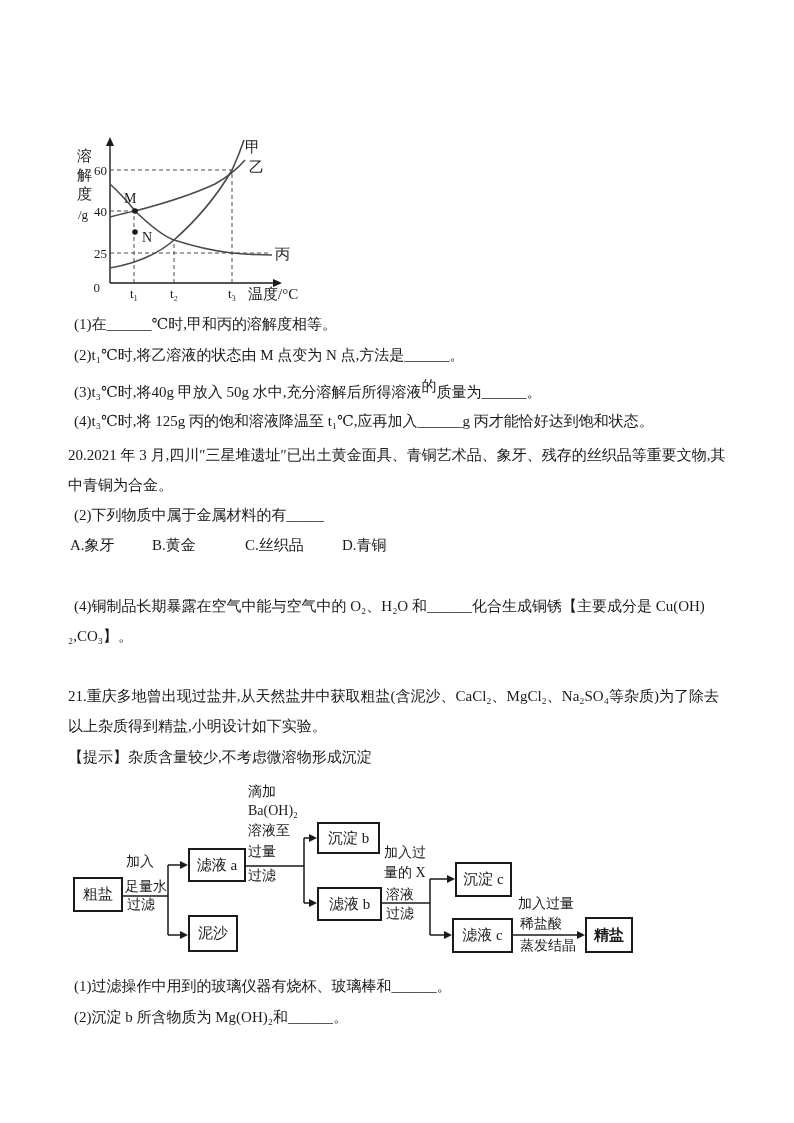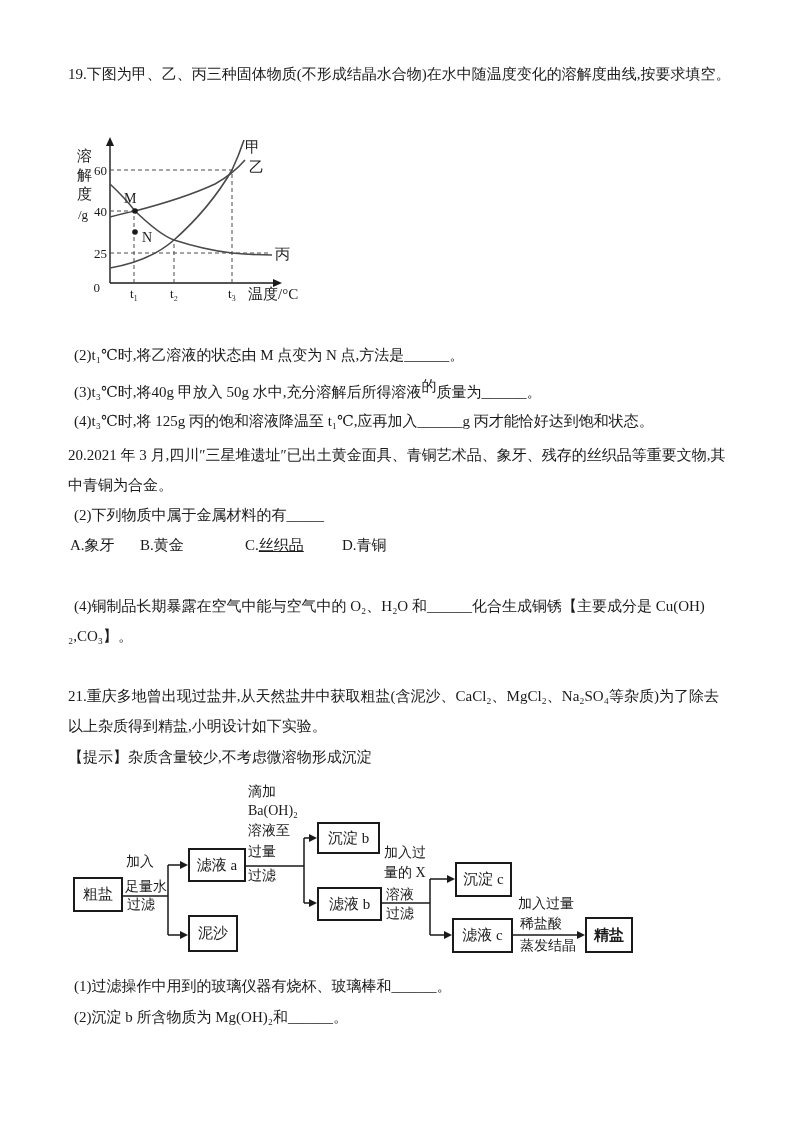--- a/index.html
+++ b/index.html
@@ -1,40 +1,39 @@
 <!DOCTYPE html>
 <html><head>
 <meta charset="utf-8">
 <style>
   html,body{margin:0;padding:0;background:#ffffff;}
   .page{position:relative;width:794px;height:1123px;background:#ffffff;
         font-family:"Liberation Serif","DejaVu Serif",serif;color:#1a1a1a;overflow:hidden;}
   .ln{position:absolute;white-space:nowrap;font-size:15px;line-height:17px;}
   .raise{position:relative;top:-6px;}
-  .ul{text-decoration:underline;}
+  .ul{}
   svg{position:absolute;}
   svg text{fill:#1a1a1a;font-family:"Liberation Serif","DejaVu Serif",serif;}
   .axis{stroke:#1a1a1a;stroke-width:1.4;fill:none;}
   .dash{stroke:#4a4a4a;stroke-width:1;stroke-dasharray:4 3;fill:none;}
   .curve{stroke:#4a4a4a;stroke-width:1.6;fill:none;}
   .gtxt{font-size:15px;}
   .gtick{font-size:13px;}
   .gpt{font-size:14px;}
   .fl{stroke:#1a1a1a;stroke-width:1.5;fill:none;}
   .ah{fill:#1a1a1a;stroke:none;}
   .fbox{position:absolute;border:2px solid #1a1a1a;background:#fff;display:flex;
         align-items:center;justify-content:center;font-size:15px;white-space:nowrap;}
   .flbl{position:absolute;white-space:nowrap;font-size:14px;line-height:15px;}
 </style>
 </head>
 <body>
 
 <div class="page">
 
-  <div class="ln" style="left:68px;top:66px">19.下图为甲、乙、丙三种固体物质(不形成结晶水合物)在水中随温度变化的溶解度曲线,按要求填空。</div>
 
   <svg style="left:65px;top:132px" width="240" height="175" viewBox="0 0 240 175">
 
     <line class="axis" x1="45" y1="151" x2="208" y2="151"></line>
     <path class="ah" d="M208,147 L217,151 L208,155 Z"></path>
     <line class="axis" x1="45" y1="151" x2="45" y2="13"></line>
     <path class="ah" d="M41,14 L45,5 L49,14 Z"></path>
 
     <line class="dash" x1="45" y1="38" x2="167" y2="38"></line>
     <line class="dash" x1="45" y1="79" x2="69" y2="79"></line>
@@ -64,29 +63,30 @@
     <text class="gtick" x="167" y="166" text-anchor="middle">t₃</text>
     <text class="gtxt" x="183" y="167">温度/°C</text>
 
     <text class="gtxt" x="180" y="20">甲</text>
     <text class="gtxt" x="184" y="40">乙</text>
     <text class="gtxt" x="210" y="127">丙</text>
     <text class="gpt" x="59" y="71">M</text>
     <text class="gpt" x="77" y="110">N</text>
   </svg>
 
+  <div class="ln" style="left:74px;top:316px">(1)在______℃时,甲和丙的溶解度相等。</div>
   <div class="ln" style="left:74px;top:347px">(2)t₁℃时,将乙溶液的状态由 M 点变为 N 点,方法是______。</div>
   <div class="ln" style="left:74px;top:384px"><span>(3)t₃℃时,将40g 甲放入 50g 水中,充分溶解后所得溶液</span><span class="raise">的</span><span>质量为______。</span></div>
   <div class="ln" style="left:74px;top:413px">(4)t₃℃时,将 125g 丙的饱和溶液降温至 t₁℃,应再加入______g 丙才能恰好达到饱和状态。</div>
 
   <div class="ln" style="left:68px;top:447px">20.2021 年 3 月,四川″三星堆遗址″已出土黄金面具、青铜艺术品、象牙、残存的丝织品等重要文物,其</div>
   <div class="ln" style="left:68px;top:477px">中青铜为合金。</div>
   <div class="ln" style="left:74px;top:507px">(2)下列物质中属于金属材料的有_____</div>
   <div class="ln" style="left:70px;top:537px">A.象牙</div>
-  <div class="ln" style="left:140px;top:537px">B.黄金</div>
+  <div class="ln" style="left:152px;top:537px">B.黄金</div>
   <div class="ln" style="left:245px;top:537px"><span>C.</span><span class="ul">丝织品</span></div>
   <div class="ln" style="left:342px;top:537px">D.青铜</div>
   <div class="ln" style="left:74px;top:598px">(4)铜制品长期暴露在空气中能与空气中的 O₂、H₂O 和______化合生成铜锈【主要成分是 Cu(OH)</div>
   <div class="ln" style="left:68px;top:628px">₂,CO₃】。</div>
 
   <div class="ln" style="left:68px;top:688px">21.重庆多地曾出现过盐井,从天然盐井中获取粗盐(含泥沙、CaCl₂、MgCl₂、Na₂SO₄等杂质)为了除去</div>
   <div class="ln" style="left:68px;top:749px">【提示】杂质含量较少,不考虑微溶物形成沉淀</div>
   <div class="ln" style="left:68px;top:718px">以上杂质得到精盐,小明设计如下实验。</div>
 
   <svg style="left:60px;top:780px" width="620" height="180" viewBox="0 0 620 180">

